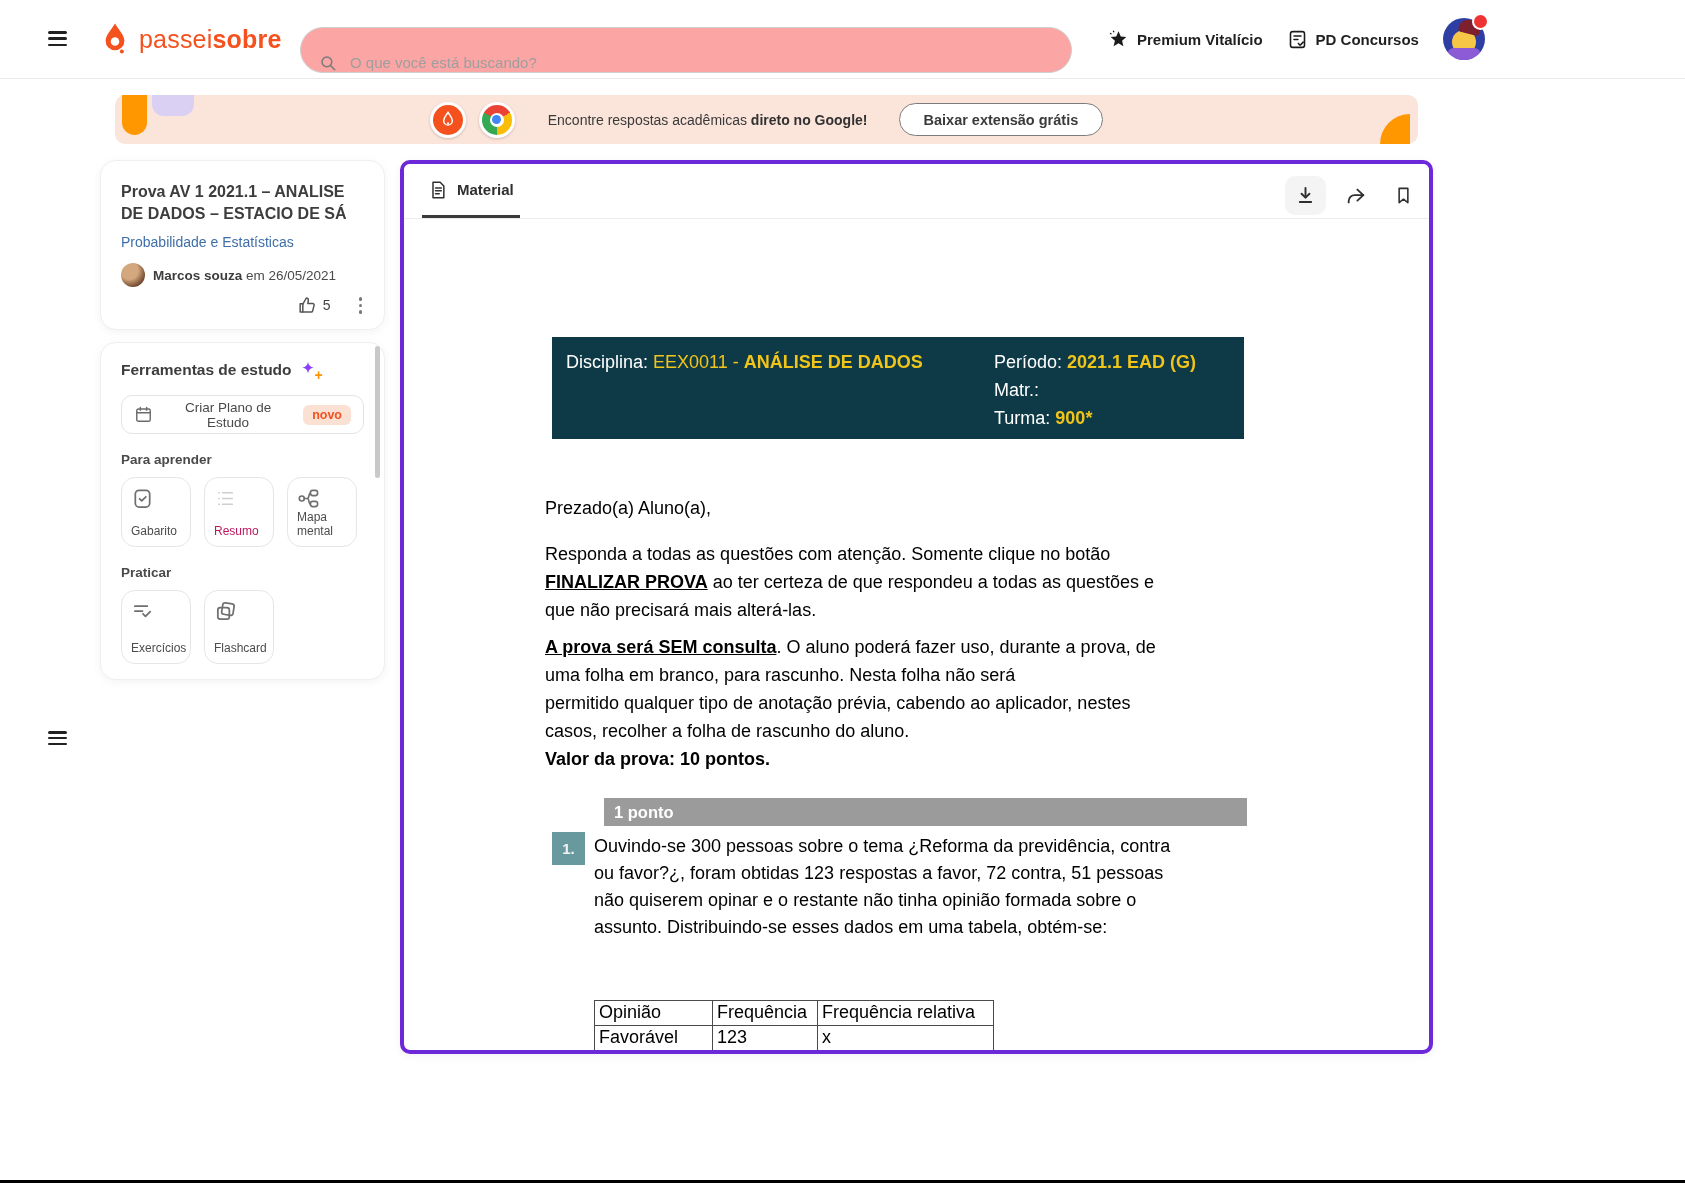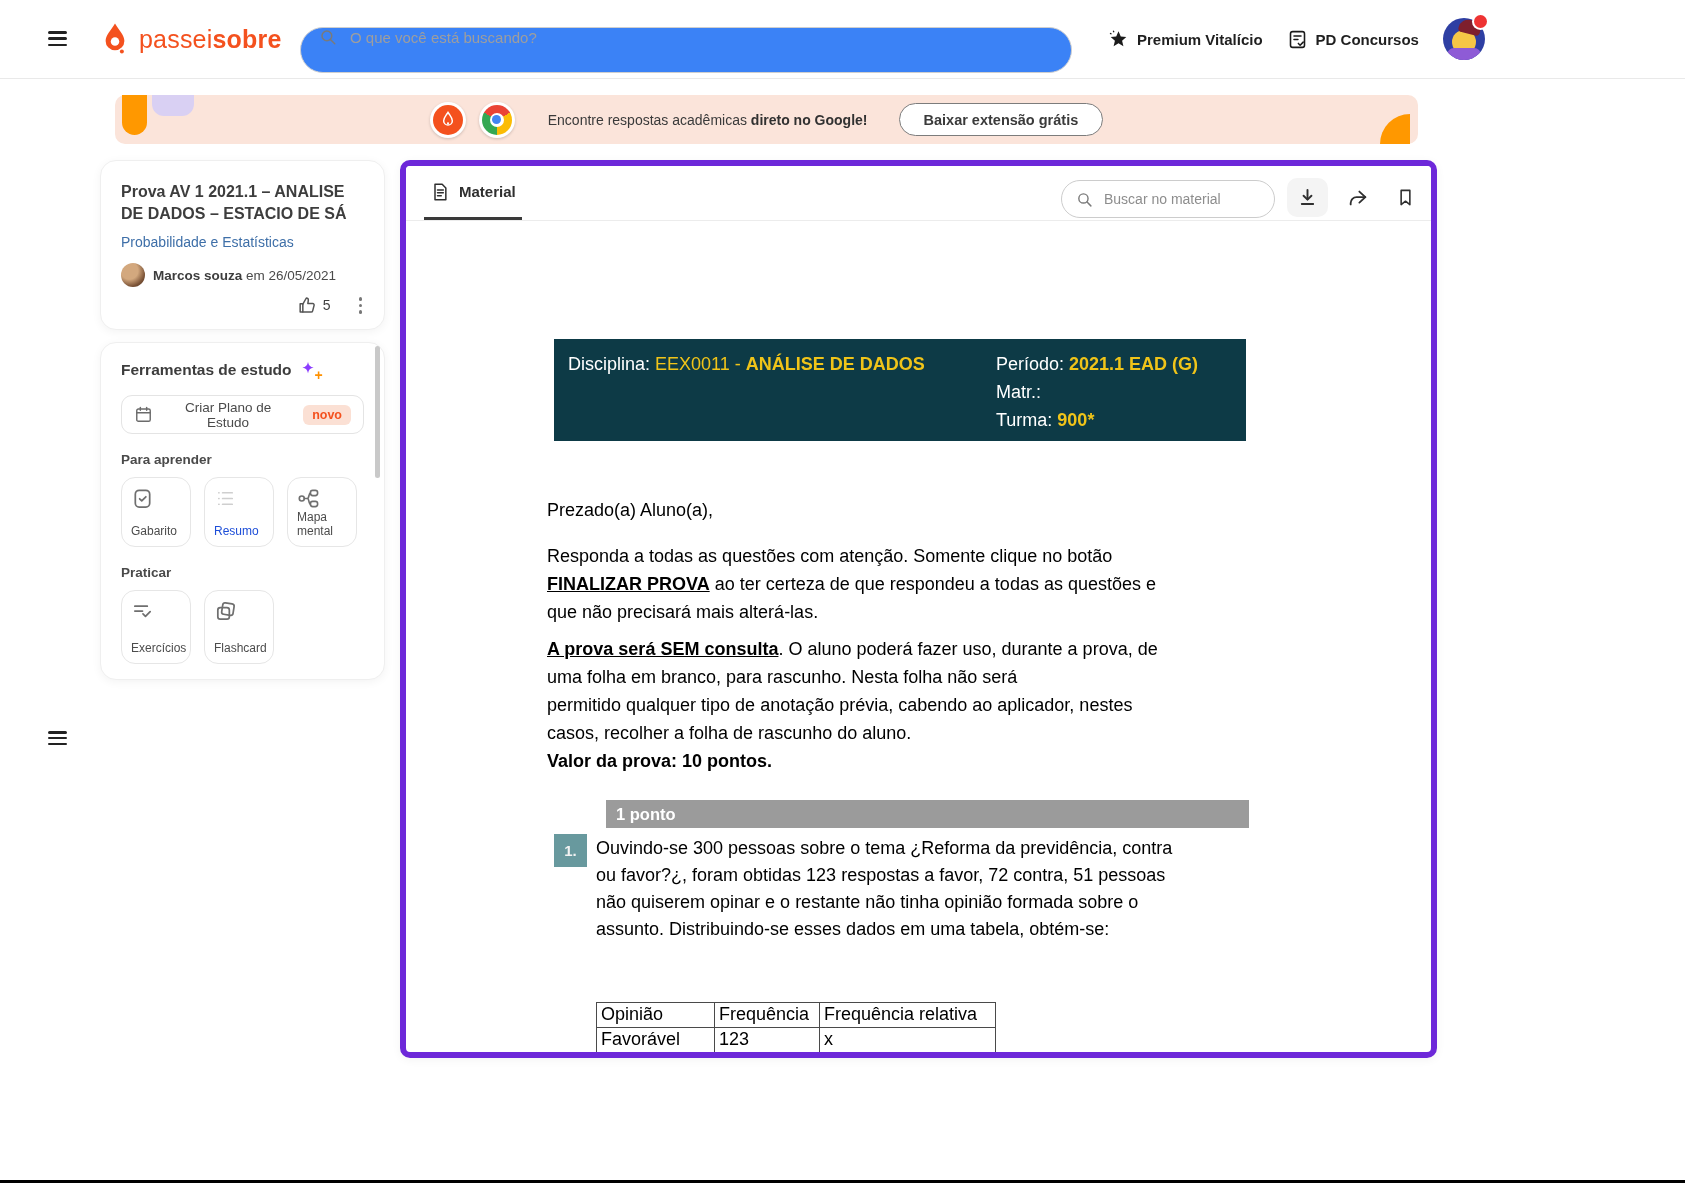--- a/index.html
+++ b/index.html
@@ -7,21 +7,21 @@
        font-family:"Liberation Sans",sans-serif;color:#2f2f2f;}
   svg{display:block;}
 
   
   .topbar{position:absolute;left:0;top:0;width:100%;height:78px;background:#fff;border-bottom:1px solid #e9e9e9;}
   .hamburger{position:absolute;left:48px;top:31px;width:19px;height:15px;display:flex;flex-direction:column;justify-content:space-between;cursor:pointer;}
   .hamburger span{display:block;height:2.5px;background:#222;border-radius:2px;}
   .logo{position:absolute;left:100px;top:22px;display:flex;align-items:center;gap:9px;cursor:pointer;}
   .logo-text{font-size:25px;color:var(--brand,#f4511e);letter-spacing:.2px;}
   .logo-text b{font-weight:700;}
-  .search-pill{position:absolute;left:300px;top:27px;width:772px;height:46px;border:1px solid #cfcfcf;border-radius:24px;background:#3b82f6;display:flex;align-items:flex-start;gap:11px;padding:0 18px;box-sizing:border-box;}
+  .search-pill{position:absolute;left:300px;top:27px;width:772px;height:46px;border:1px solid #cfcfcf;border-radius:24px;background:#fca5a5;display:flex;align-items:flex-end;gap:11px;padding:0 18px;box-sizing:border-box;}
   .search-pill input{border:none;outline:none;flex:1;font-size:15px;color:#333;font-family:inherit;background:transparent;}
   .search-pill input::placeholder{color:#9e9e9e;}
   .top-right{position:absolute;left:1108px;top:0;height:78px;display:flex;align-items:center;gap:24px;}
   .top-link{display:flex;align-items:center;gap:8px;font-size:15px;font-weight:700;color:#1f1f1f;cursor:pointer;white-space:nowrap;}
   .avatar{position:relative;width:42px;height:42px;border-radius:50%;background:#2e3fa3;overflow:visible;cursor:pointer;}
   .av-clip{position:absolute;inset:0;border-radius:50%;overflow:hidden;}
   .av-face{position:absolute;left:9px;top:12px;width:24px;height:24px;border-radius:50%;background:#f6c646;}
   .av-hat{position:absolute;left:16px;top:2px;width:22px;height:14px;border-radius:10px 10px 4px 4px;background:#7e1f2d;transform:rotate(14deg);}
   .av-shirt{position:absolute;left:4px;top:30px;width:34px;height:14px;background:#8e5bd6;border-radius:8px;}
   .notif-dot{position:absolute;right:-2px;top:-3px;width:13px;height:13px;border-radius:50%;background:#e33;box-shadow:0 0 0 2px #fff;}
@@ -58,27 +58,27 @@
   .tools-title{display:flex;align-items:center;gap:7px;font-size:15.5px;font-weight:700;color:#3d3d3d;}
   .spark-wrap{position:relative;width:20px;height:20px;}
   .spark-plus{position:absolute;right:-4px;bottom:-3px;color:#ff9100;font-size:14px;font-weight:700;}
   .plan-btn{margin-top:15px;width:100%;height:39px;border:1px solid #e4e4e4;border-radius:11px;background:#fff;display:flex;align-items:center;gap:11px;padding:0 12px;box-sizing:border-box;font-size:13.5px;color:#4a4a4a;cursor:pointer;}
   .badge-novo{margin-left:auto;background:var(--badge-bg,#fbe0d4);color:var(--brand,#f4511e);font-weight:700;font-size:12.5px;padding:3px 9px;border-radius:6px;}
   .section-label{margin-top:18px;font-size:13.5px;font-weight:700;color:#4a4a4a;}
   .tiles{margin-top:10px;display:flex;gap:13px;}
   .tile{width:70px;height:70px;border:1px solid #e6e6e6;border-radius:14px;background:#fff;box-sizing:border-box;padding:9px 5px 7px 9px;display:flex;flex-direction:column;justify-content:space-between;cursor:pointer;}
   .tile.tall{height:74px;}
   .tile-label{font-size:12px;line-height:1.15;color:#4c4c4c;}
-  .tile.disabled .tile-label{color:#1d4ed8;}
+  .tile.disabled .tile-label{color:#be185d;}
   .sb-thumb{position:absolute;right:4px;top:3px;width:5px;height:132px;border-radius:3px;background:#c9c9c9;}
   .float-menu{position:absolute;left:48px;top:731px;width:19px;height:14px;display:flex;flex-direction:column;justify-content:space-between;cursor:pointer;}
   .float-menu span{display:block;height:2.5px;background:#222;border-radius:2px;}
 
   
-  .main-card{position:absolute;left:400px;top:160px;width:1025px;height:886px;background:#fff;border:6px solid #6d28d9;border-radius:10px;box-shadow:0 2px 10px rgba(0,0,0,.05);overflow:hidden;}
+  .main-card{position:absolute;left:400px;top:160px;width:1025px;height:886px;background:#fff;border:4px solid #6d28d9;border-radius:10px;box-shadow:0 2px 10px rgba(0,0,0,.05);overflow:hidden;}
   .main-header{position:absolute;left:0;top:0;right:0;height:54px;border-bottom:1px solid #ececec;background:#fff;z-index:2;}
   .tab{position:absolute;left:18px;top:0;height:54px;display:flex;align-items:center;gap:9px;padding:0 6px;font-size:15px;font-weight:700;color:#2f2f2f;border-bottom:3px solid #3a3a3a;box-sizing:border-box;cursor:pointer;}
   .m-search{position:absolute;left:655px;top:14px;width:214px;height:38px;border:1px solid #ccc;border-radius:19px;display:flex;align-items:center;gap:9px;padding:0 14px;box-sizing:border-box;background:#fff;}
   .m-search input{border:none;outline:none;flex:1;font-size:14px;color:#333;font-family:inherit;background:transparent;}
   .m-search input::placeholder{color:#8d8d8d;}
   .icon-btn{position:absolute;top:12px;width:41px;height:39px;border-radius:10px;display:flex;align-items:center;justify-content:center;cursor:pointer;background:transparent;border:none;}
   .icon-btn.dl{left:881px;background:#f4f4f4;}
   .icon-btn.share{left:931px;}
   .icon-btn.bm{left:979px;}
 
@@ -314,29 +314,20 @@
           <svg width="20" height="20" viewBox="0 0 24 24" fill="none" stroke="#2f2f2f" stroke-width="1.8" stroke-linecap="round" stroke-linejoin="round">
               <path d="M6 2.8h8.6L19 7.2v14H6z"></path>
               <line x1="9" y1="9.5" x2="16" y2="9.5"></line>
               <line x1="9" y1="13" x2="16" y2="13"></line>
               <line x1="9" y1="16.5" x2="13.5" y2="16.5"></line>
             </svg>
         </span>
         <span>Material</span>
       </div>
 
-      <div class="m-search">
-        <span>
-          <svg width="17" height="17" viewBox="0 0 24 24" fill="none" stroke="#7a7a7a" stroke-width="2" stroke-linecap="round">
-              <circle cx="10.5" cy="10.5" r="6.5"></circle>
-              <line x1="15.6" y1="15.6" x2="21" y2="21"></line>
-            </svg>
-        </span>
-        <input placeholder="Buscar no material" style="">
-      </div>
 
       <button class="icon-btn dl">
         <span>
           <svg width="21" height="21" viewBox="0 0 24 24" fill="none" stroke="#2f2f2f" stroke-width="2.2" stroke-linecap="round" stroke-linejoin="round">
               <path d="M12 3.5v10.5"></path>
               <path d="M7.5 10l4.5 4.5L16.5 10"></path>
               <line x1="5.5" y1="19.5" x2="18.5" y2="19.5"></line>
             </svg>
         </span>
       </button>

